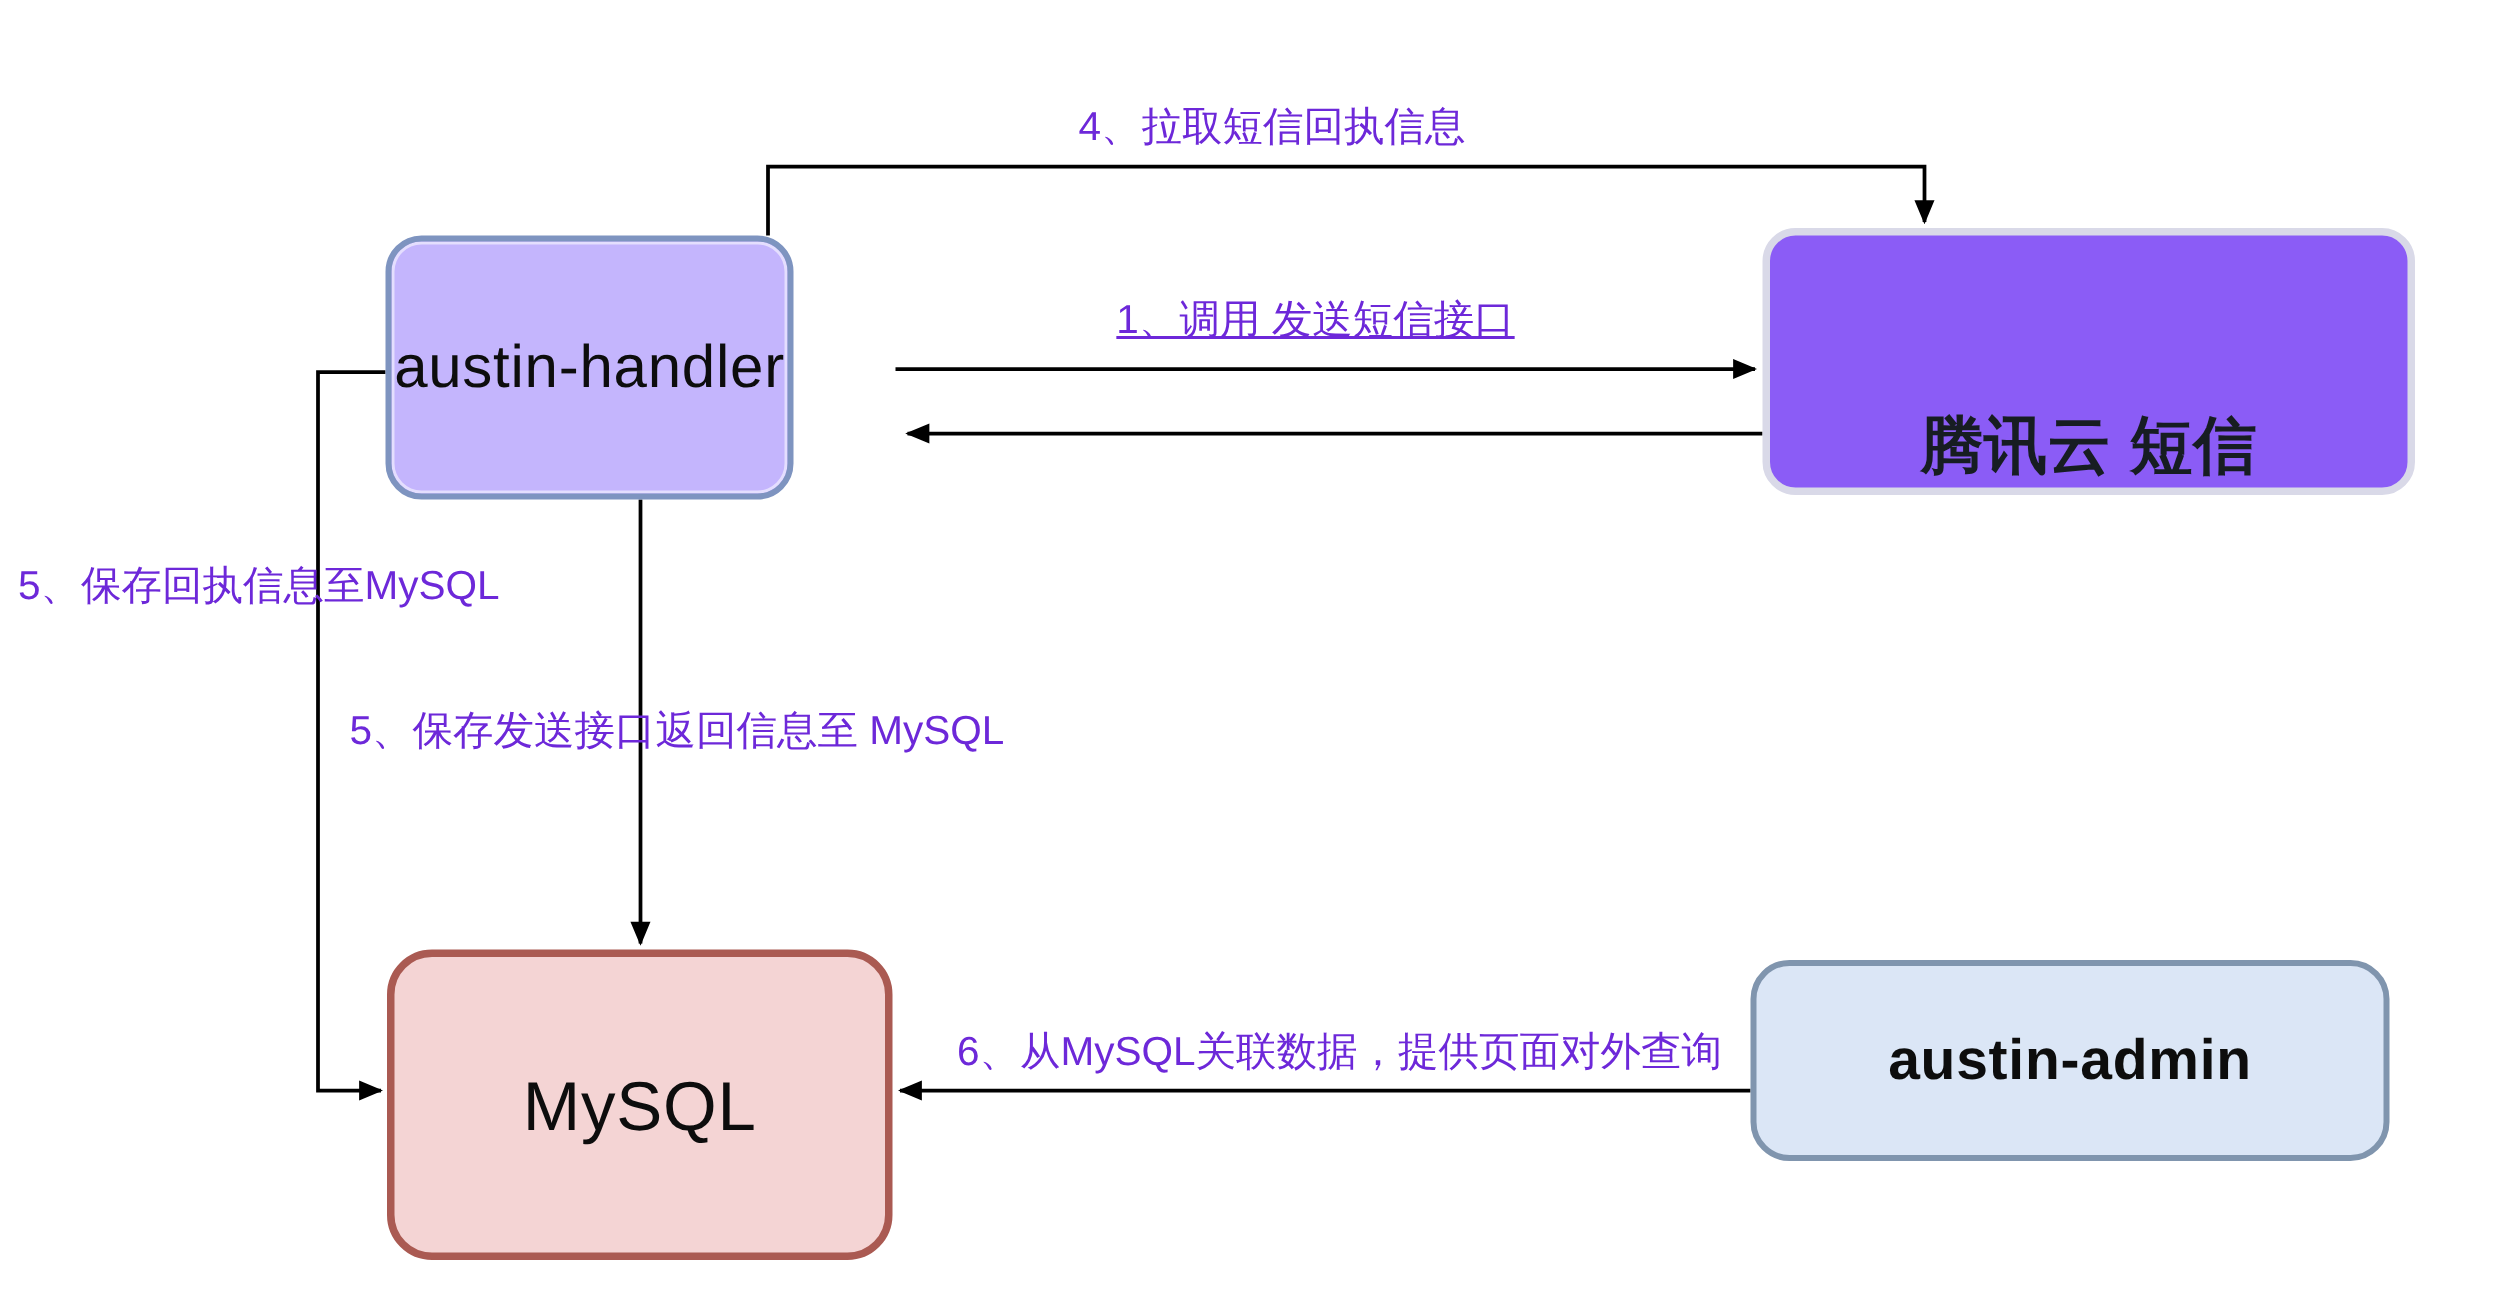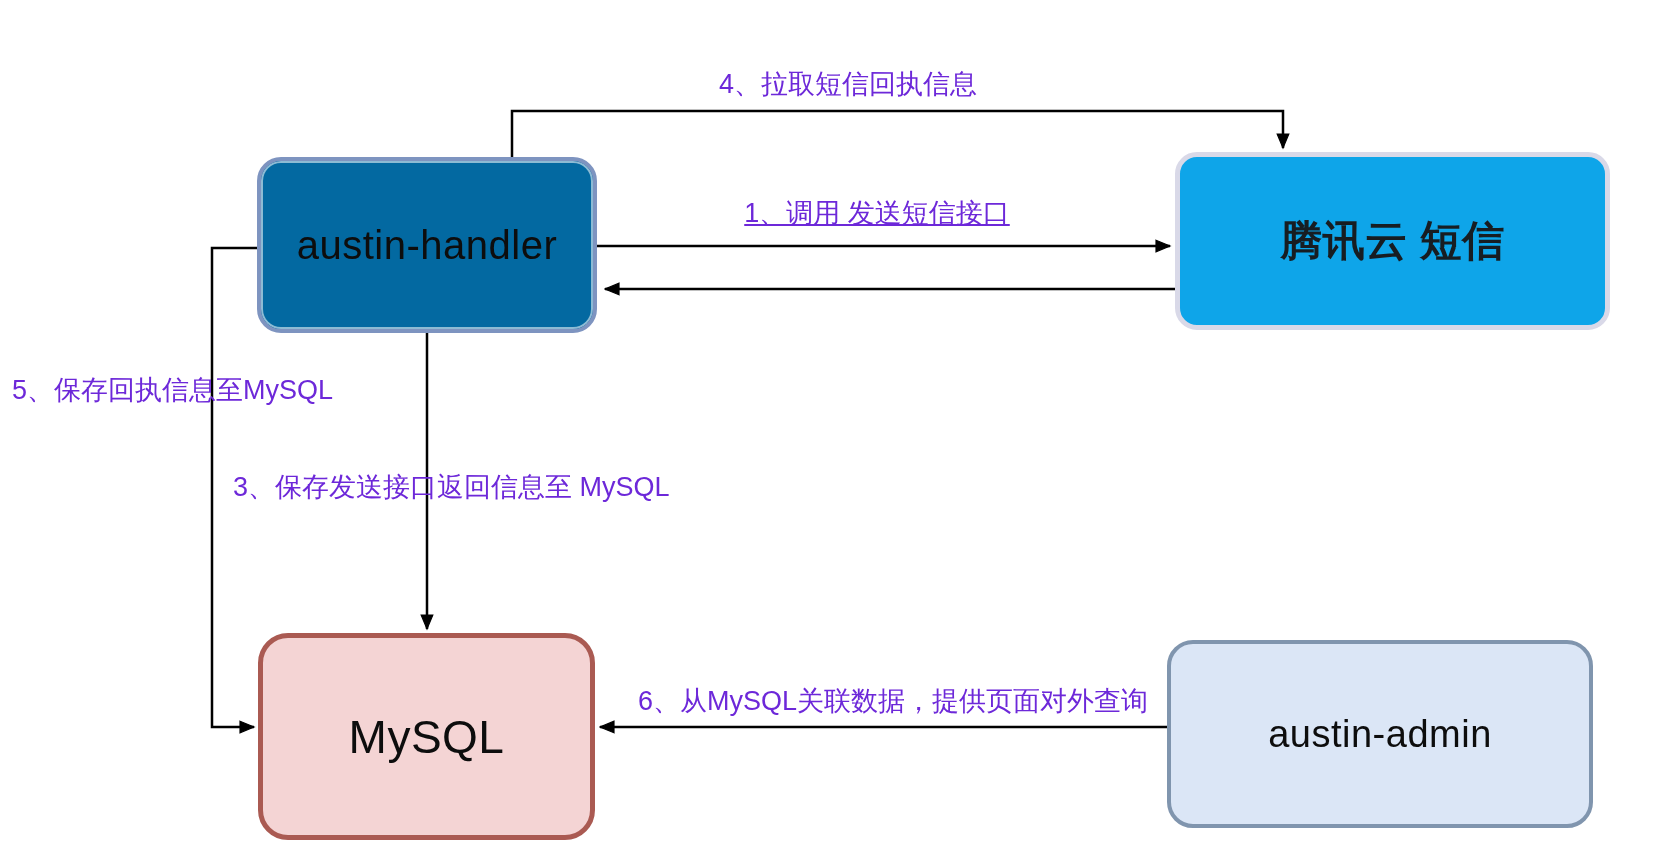--- a/index.html
+++ b/index.html
@@ -25,52 +25,53 @@
     position: absolute;
     display: flex;
     align-items: center;
     justify-content: center;
     box-sizing: border-box;
     text-align: center;
     color: #0d0d0d;
     letter-spacing: 0.5px;
   }
   .node-handler {
-    left: 257px; top: 157px; width: 340px; height: 176px;
-    background: #0369a1;
+    left: 257px; top: 157px; width: 272px; height: 176px;
+    background: #c4b5fd;
     border: 4px solid #7e94c0;
     border-radius: 24px;
     font-size: 40px;
     font-weight: 500;
     box-shadow: inset 0 0 0 2px rgba(255,255,255,0.55);
   }
   .node-tencent {
     left: 1175px; top: 152px; width: 435px; height: 178px;
-    background: #0ea5e9;
+    background: #8b5cf6;
     border: 5px solid #d9d9e8;
     border-radius: 22px;
     font-size: 42px;
     font-weight: 700;
     color: #171d22;
+    align-items: flex-end;
   }
   .node-mysql {
     left: 258px; top: 633px; width: 337px; height: 207px;
     background: #f4d4d4;
     border: 5px solid #aa5a52;
     border-radius: 30px;
     font-size: 46px;
     font-weight: 500;
   }
   .node-admin {
-    left: 1167px; top: 640px; width: 426px; height: 188px;
+    left: 1167px; top: 640px; width: 426px; height: 134px;
     background: #dbe6f6;
     border: 4px solid #8095ae;
     border-radius: 26px;
     font-size: 38px;
-    font-weight: 400;
+    font-weight: 700;
   }
   .edge-label {
     position: absolute;
     font-size: 27px;
     color: #6d28d9;
     white-space: nowrap;
     line-height: 1.2;
   }
   .edge-label.centered { transform: translateX(-50%); }
   .el-1 { left: 877px; top: 197px; text-decoration: underline; }
@@ -115,18 +116,18 @@
 
   <div class="node node-mysql">
     <span>MySQL</span>
   </div>
 
   <div class="node node-admin">
     <span>austin-admin</span>
   </div>
 
   <div class="edge-label centered el-1">1、调用 发送短信接口</div>
-  <div class="edge-label el-3">3、保存发送接口返回信息至 MySQL</div>
+  <div class="edge-label el-3">5、保存发送接口返回信息至 MySQL</div>
   <div class="edge-label centered el-4">4、拉取短信回执信息</div>
   <div class="edge-label el-5">5、保存回执信息至MySQL</div>
   <div class="edge-label centered el-6">6、从MySQL关联数据，提供页面对外查询</div>
 
 </div>
 
 </body></html>

